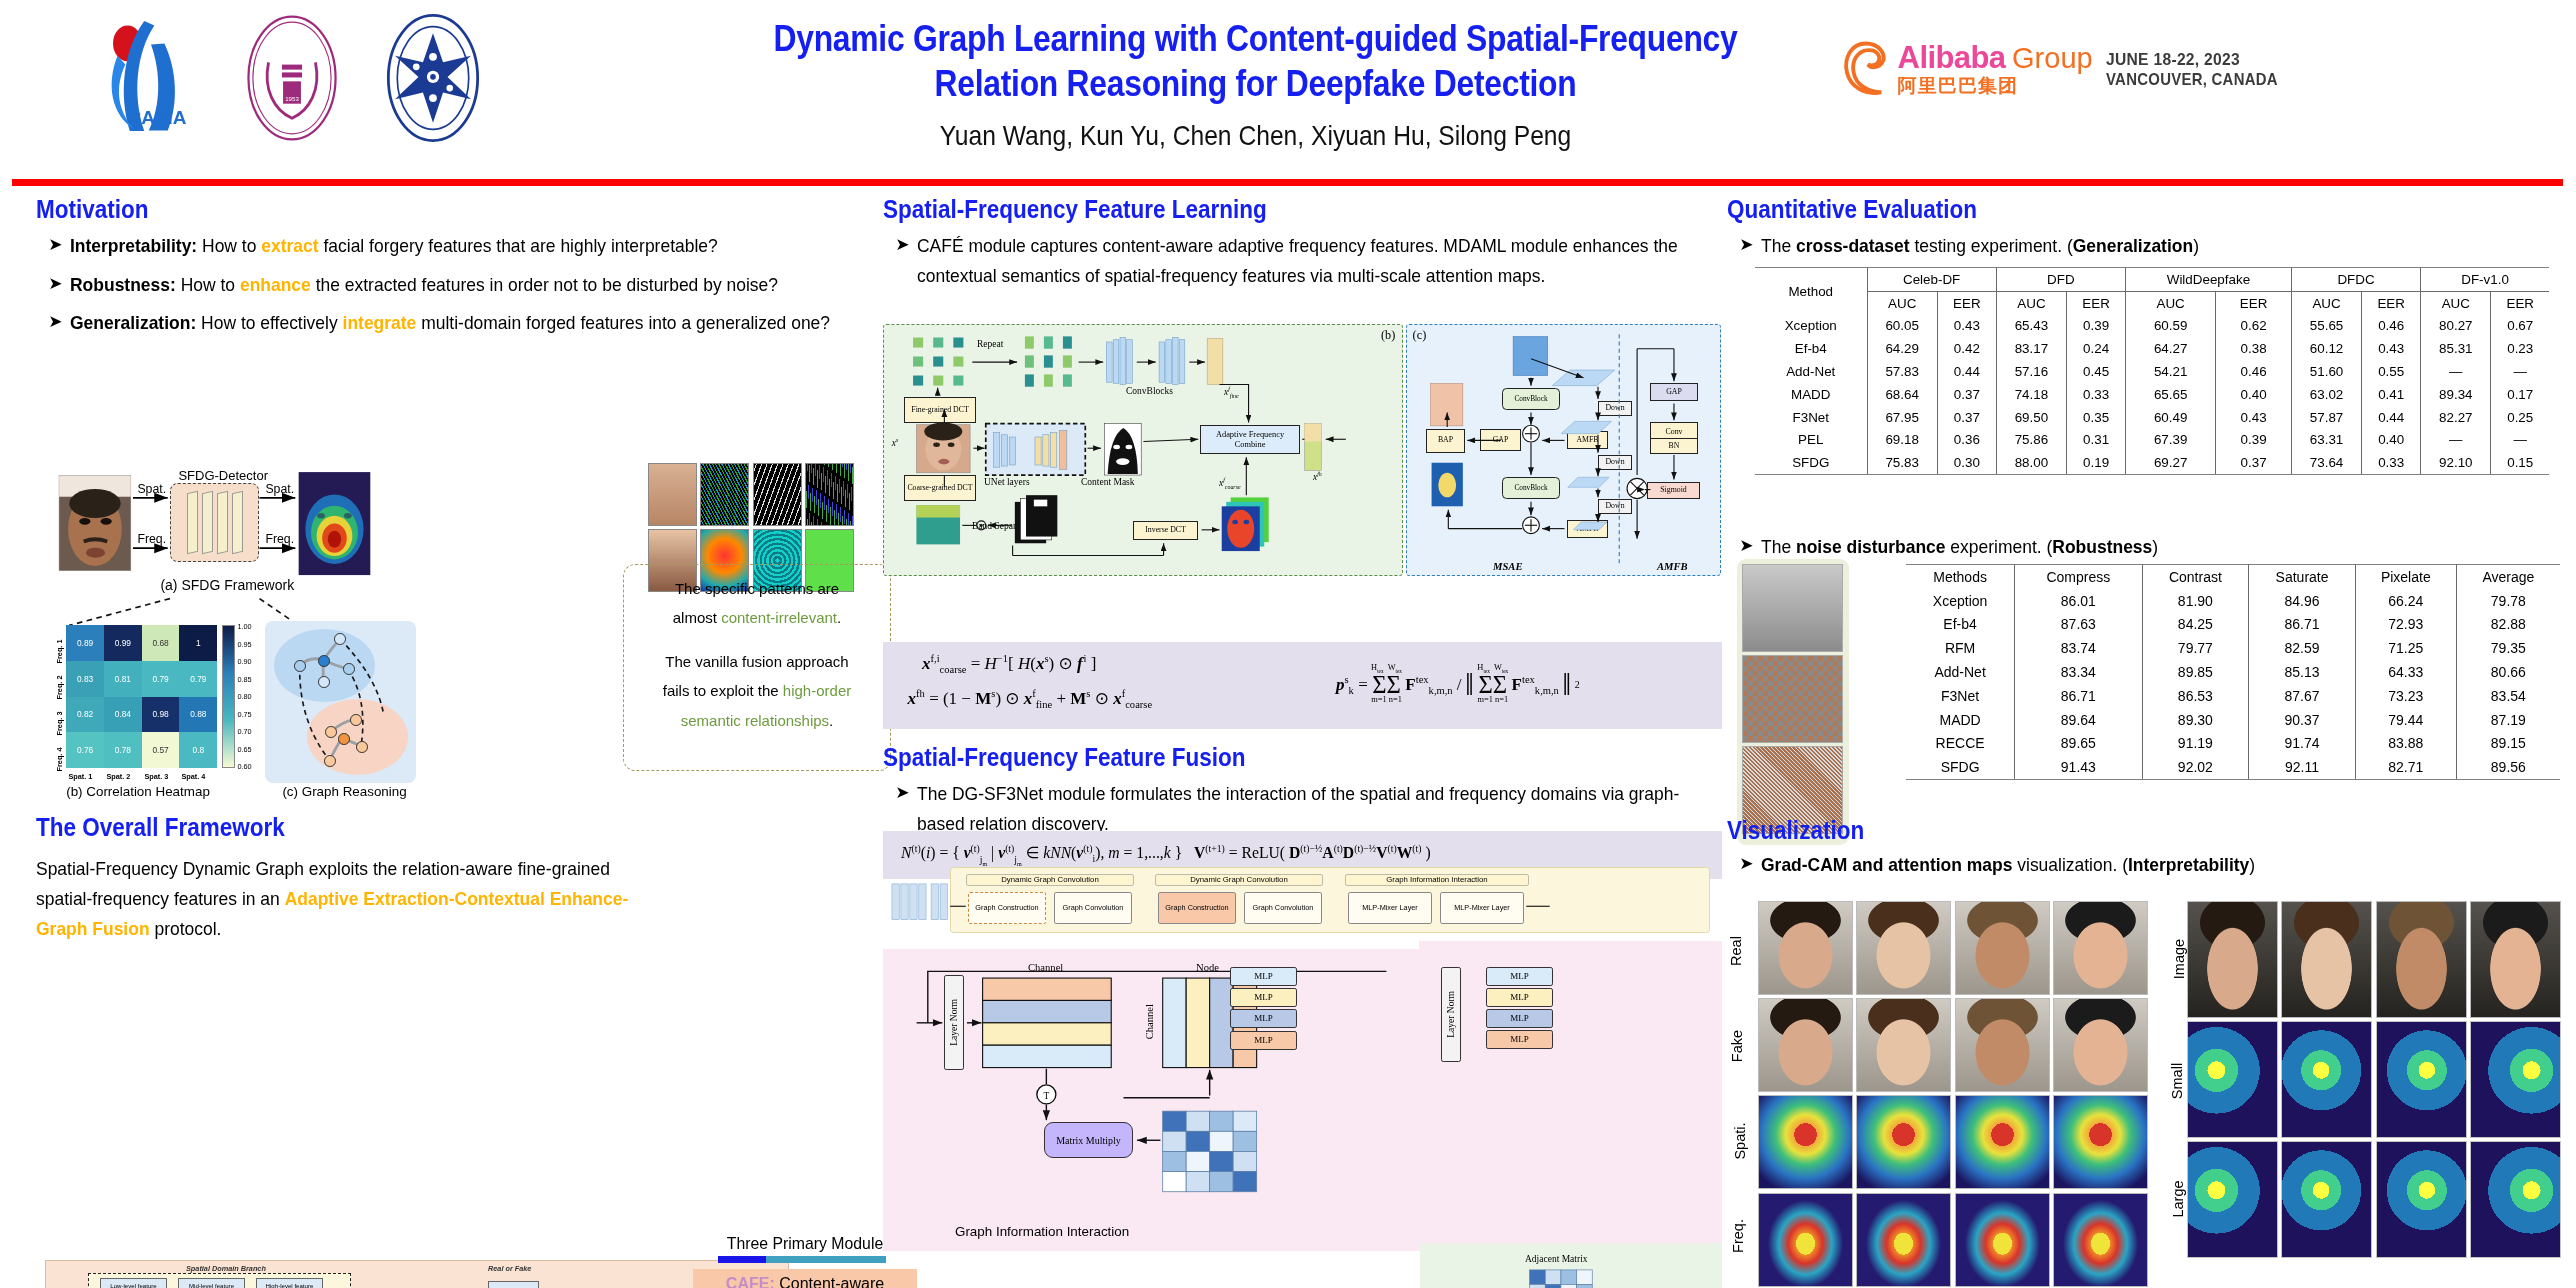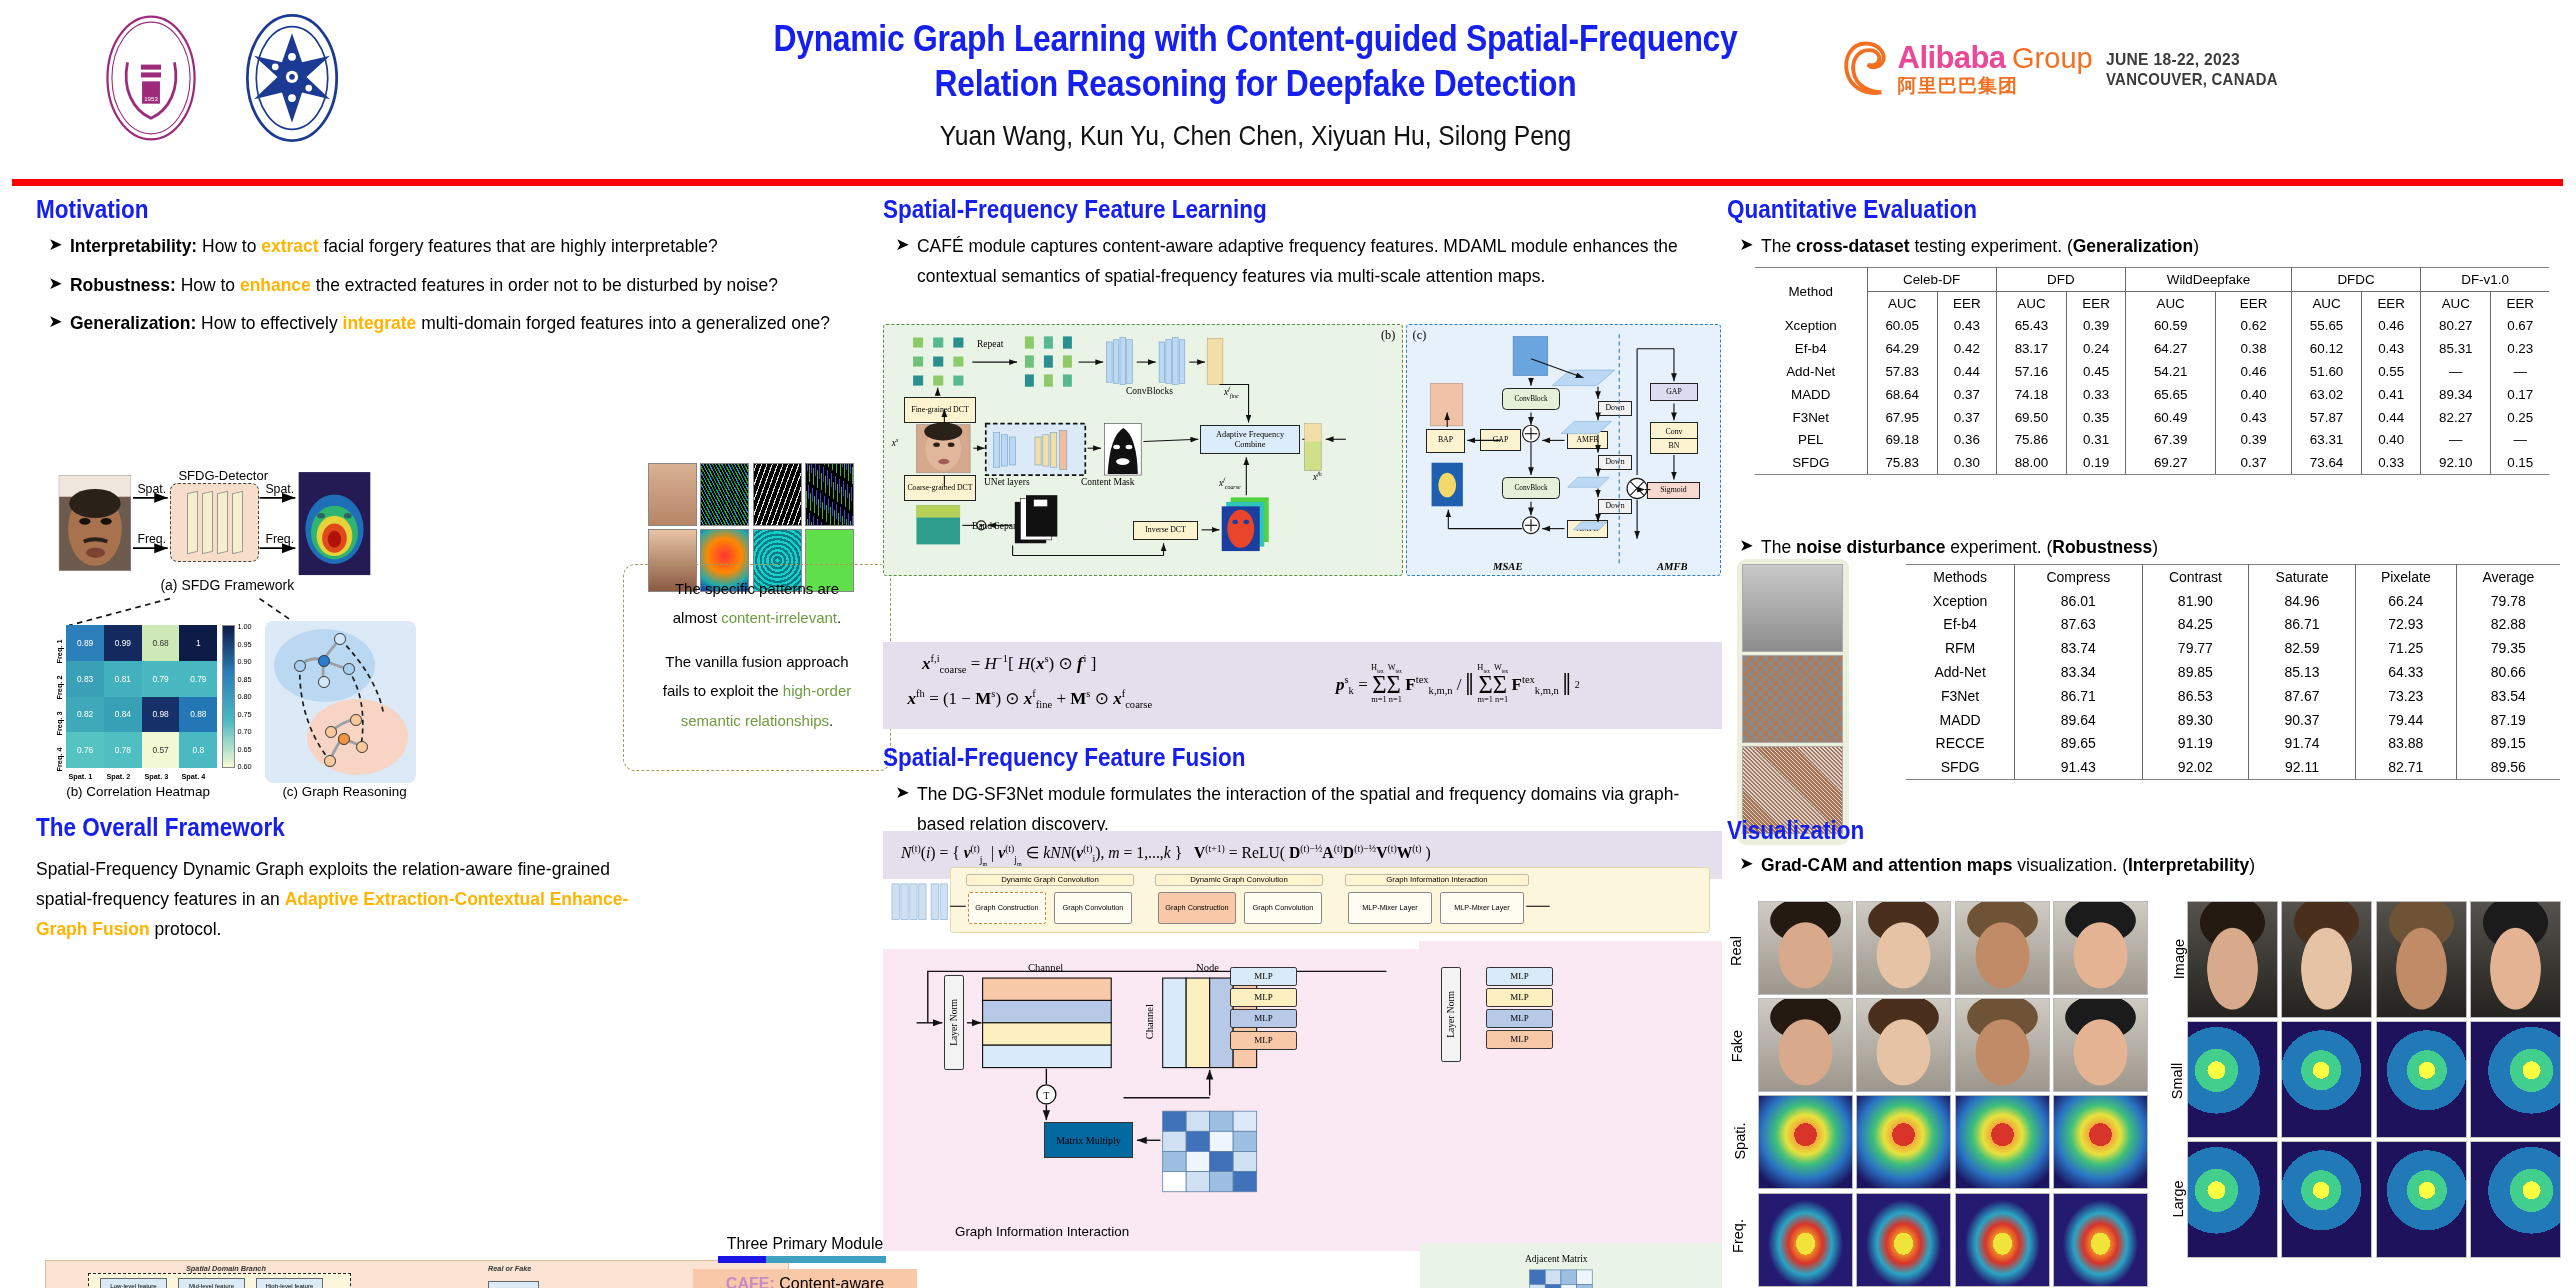--- a/index.html
+++ b/index.html
@@ -152,20 +152,29 @@
 
   .noise-panel { position:absolute; background:#ECEFDC; border-radius:9px; padding:4.5px; }
 </style>
 </head>
 <body>
 
 <div id="header">
 
   <div class="logo-row">
 
+    <div class="logo">
+      <svg width="112" height="134" viewBox="0 0 200 240">
+        <ellipse cx="58" cy="58" rx="26" ry="32" fill="#D5121B"></ellipse>
+        <path d="M88 18 C 50 70, 42 150, 62 215 L 88 215 C 66 150, 74 74, 106 26 Z" fill="#1F6FD0"></path>
+        <path d="M40 80 C 20 130, 28 185, 70 212 C 38 178, 36 134, 54 96 Z" fill="#2A86E8"></path>
+        <path d="M100 60 C 118 110, 118 170, 96 214 L 130 214 C 150 165, 146 104, 124 58 Z" fill="#1F6FD0"></path>
+        <text x="58" y="202" font-size="34" font-weight="bold" fill="#1F6FD0" font-family="Liberation Sans, sans-serif">CASIA</text>
+      </svg>
+    </div>
 
     <div class="logo">
       <svg width="112" height="134" viewBox="0 0 200 240">
         <ellipse cx="100" cy="120" rx="78" ry="110" fill="none" stroke="#9E2A7C" stroke-width="4"></ellipse>
         <ellipse cx="100" cy="120" rx="70" ry="100" fill="none" stroke="#9E2A7C" stroke-width="2"></ellipse>
         <path d="M58 92 C 48 140, 68 178, 100 192 C 132 178, 152 140, 142 92" fill="none" stroke="#9E2A7C" stroke-width="5"></path>
         <rect x="82" y="96" width="36" height="9" fill="#9E2A7C"></rect>
         <rect x="82" y="110" width="36" height="9" fill="#9E2A7C"></rect>
         <rect x="84" y="126" width="32" height="40" fill="#9E2A7C"></rect>
         <text x="100" y="162" font-size="11" fill="#fff" text-anchor="middle" font-family="Liberation Sans, sans-serif">1953</text>
@@ -741,21 +750,21 @@
     </svg>
 
     <div class="gii-panel" style="left:0px; top:92px; width:537px; height:302px;">
       <div class="ff-box" style="left:61px; top:26px; width:20px; height:95px; background:#F3F3F3; border-color:#333;">
         <span style="writing-mode:vertical-rl;transform:rotate(180deg);font-size:9.5px;font-family:'Liberation Serif',serif;">Layer Norm</span>
       </div>
       <div class="gii-lbl" style="left:145px; top:13.4px; font-family:'Liberation Serif',serif;">Channel</div>
       <div class="gii-lbl" style="left:313px; top:13.4px; font-family:'Liberation Serif',serif;">Node</div>
       <div class="gii-lbl" style="left:261px; top:55px; font-family:'Liberation Serif',serif; writing-mode:vertical-rl; transform:rotate(180deg);">Channel</div>
 
-      <div class="ff-box" style="left:161px; top:173px; width:89px; height:36px; background:#0369a1; border-color:#333; border-radius:0; font-size:10px; font-family:'Liberation Serif',serif;">
+      <div class="ff-box" style="left:161px; top:173px; width:89px; height:36px; background:#c4b5fd; border-color:#333; border-radius:9px; font-size:10px; font-family:'Liberation Serif',serif;">
         <span>Matrix Multiply</span>
       </div>
 
       <div class="gii-lbl" style="left:72px; top:275px; font-size:13.4px;">Graph Information Interaction</div>
 
       <svg width="537" height="302" style="position:absolute;left:0;top:0;" viewBox="0 0 960 540">
         <defs>
             <marker id="a4" markerWidth="8" markerHeight="8" refX="7" refY="2.6" orient="auto">
               <path d="M0,0 L7,2.6 L0,5.2 z" fill="#111"></path>
             </marker>

